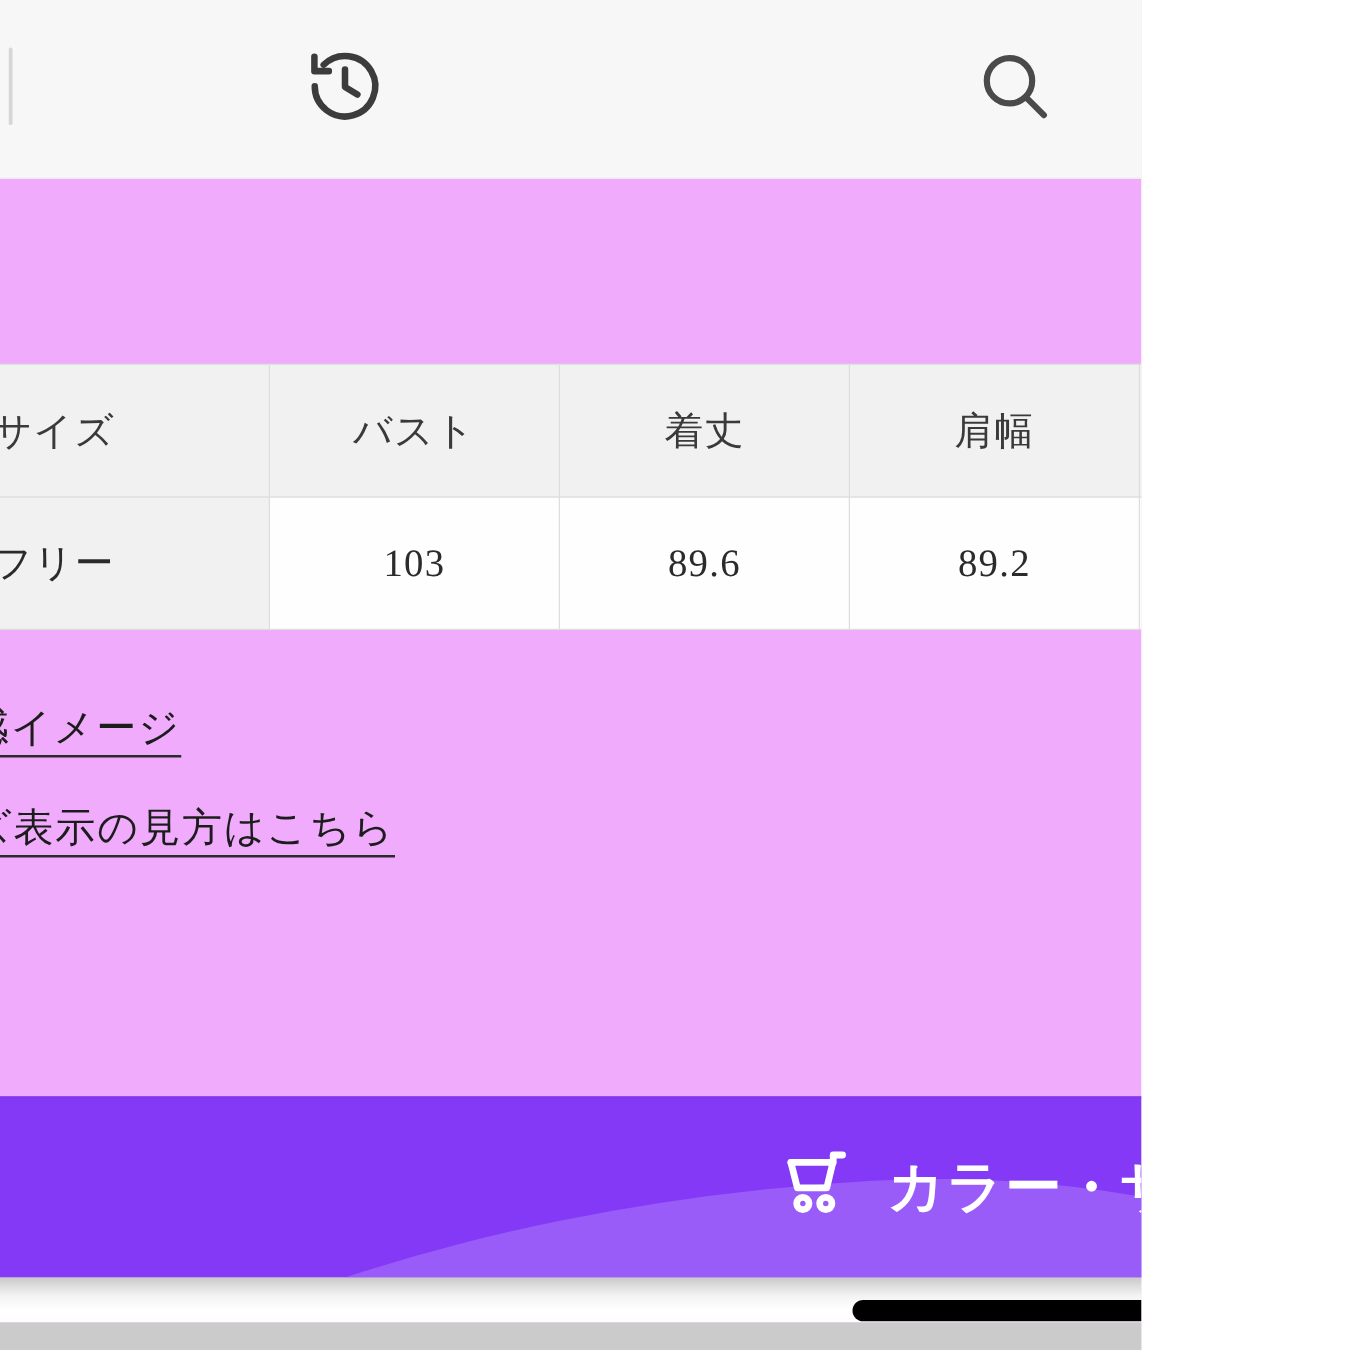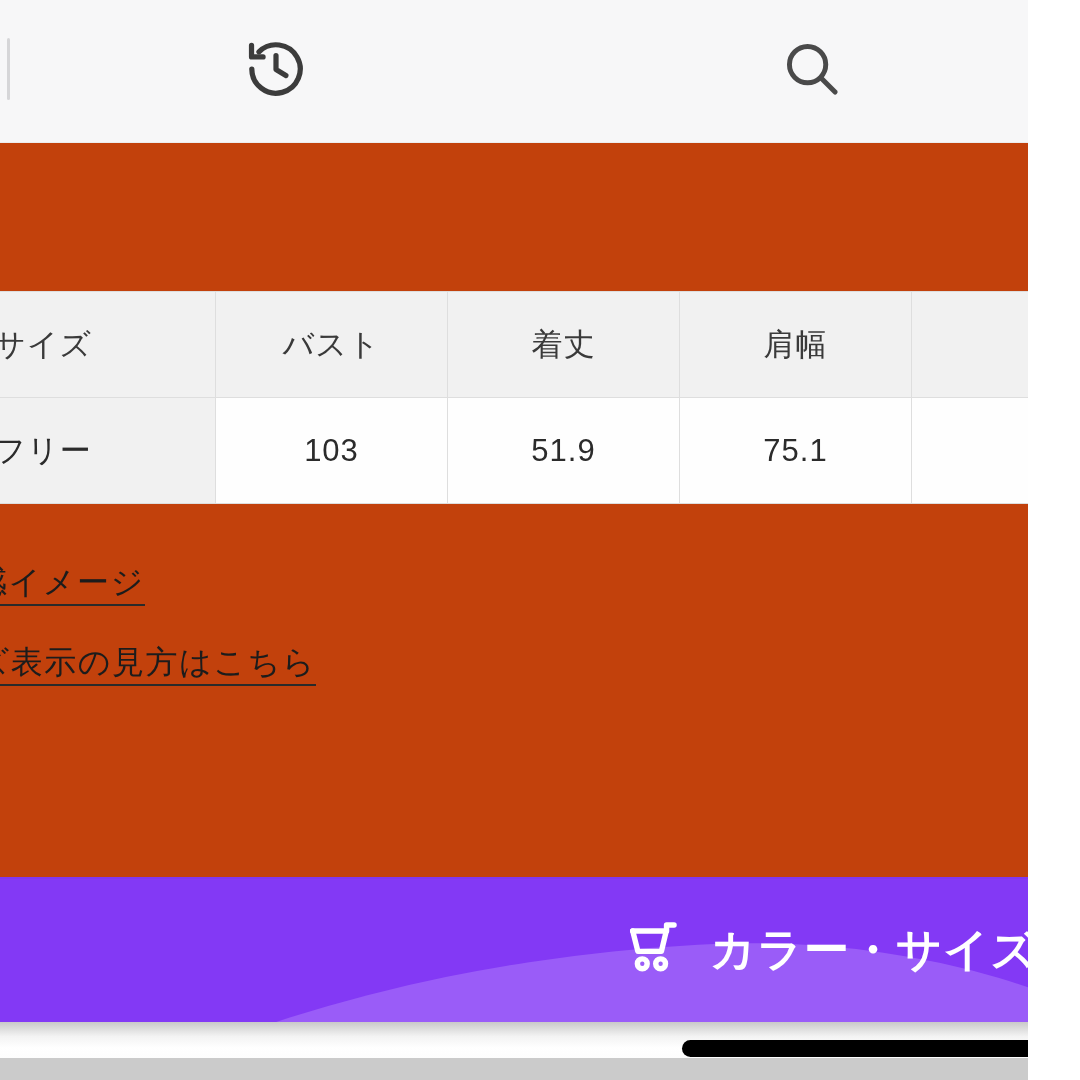--- a/index.html
+++ b/index.html
@@ -4,23 +4,24 @@
 <style>
   * { box-sizing: border-box; margin: 0; padding: 0; }
   html, body {
     width: 1080px; height: 1080px;
     overflow: hidden;
     background: #ffffff;
     font-family: "Liberation Sans", "DejaVu Sans", sans-serif;
   }
   #screen {
     position: relative;
-    width: 1028px; height: 1080px;
-    background: #c2410c;
+    width: 913px; height: 1080px;
+    background: #f0abfc;
     overflow: hidden;
+    font-family: Liberation Serif, serif;
   }
 
   
   #topbar {
     position: absolute; left: 0; top: 0;
     width: 1080px; height: 143px;
     background: #f7f7f8;
     border-bottom: 1px solid #ececed;
   }
   #topbar-divider {
@@ -189,22 +190,22 @@
         <th>バスト</th>
         <th>着丈</th>
         <th>肩幅</th>
         <th>ゆき丈</th>
       </tr>
     </thead>
     <tbody>
       <tr>
         <td class="rowhead">フリー</td>
         <td>103</td>
-        <td>51.9</td>
-        <td>75.1</td>
+        <td>89.6</td>
+        <td>89.2</td>
         <td>79.8</td>
       </tr>
     </tbody>
   </table>
 
   <div id="links">
     <a class="doc-link" id="link-1" href="#">着用感イメージ</a>
     <a class="doc-link" id="link-2" href="#">サイズ表示の見方はこちら</a>
   </div>
 

